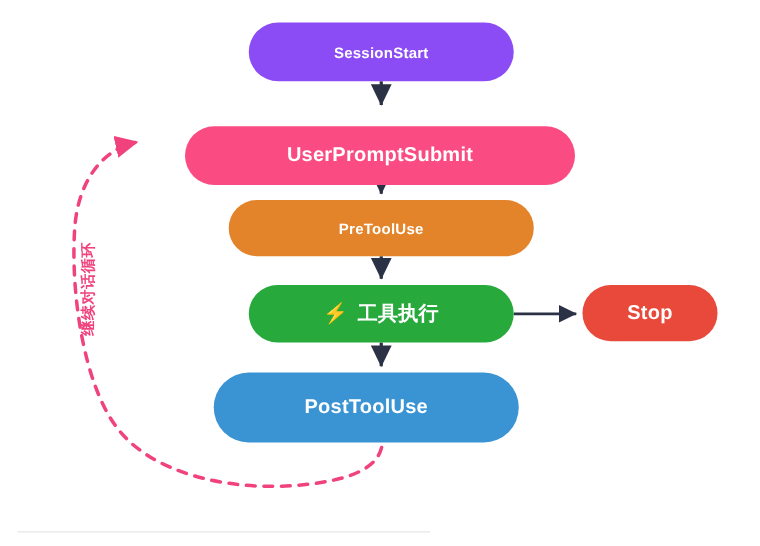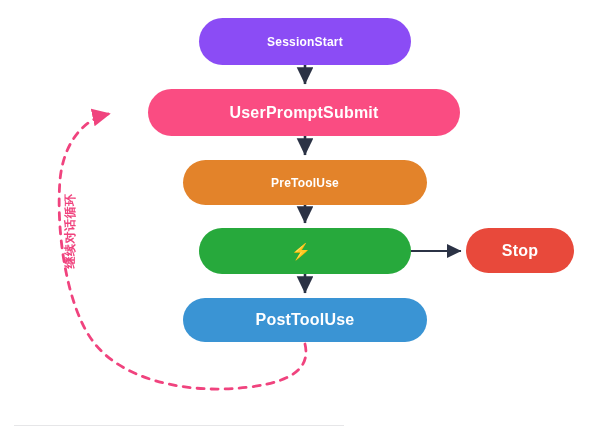--- a/index.html
+++ b/index.html
@@ -70,21 +70,21 @@
   }
   #node-pre-tool-use {
     left: 183px; top: 160px; width: 244px; height: 45px;
     font-size: 12px;
   }
   #node-tool-exec {
     left: 199px; top: 228px; width: 212px; height: 46px;
     font-size: 16px;
   }
   #node-post-tool-use {
-    left: 183px; top: 298px; width: 244px; height: 44px;
+    left: 171px; top: 298px; width: 244px; height: 56px;
     font-size: 16px;
   }
   #node-stop {
     left: 466px; top: 228px; width: 108px; height: 45px;
     font-size: 16px;
   }
 
   
   #loop-label {
     position: absolute;
@@ -136,30 +136,31 @@
 
     <line x1="411" y1="251" x2="461" y2="251" stroke="#2b3245" stroke-width="2.2" marker-end="url(#arrow-dark)"></line>
 
     <path d="M 305,344 C 310,366 296,381 250,387 C 188,395 120,380 92,340 C 66,304 56,230 60,180 C 63,146 81,120 108,114" fill="none" stroke="#f0437e" stroke-width="2.8" stroke-dasharray="7,7" stroke-linecap="round" marker-end="url(#arrow-pink)"></path>
   </svg>
 
   <div class="node" id="node-session-start" style="background:#8b4cf5;">
     <span class="node-label">SessionStart</span>
   </div>
 
-  <div class="node" id="node-user-prompt-submit" style="background:#fa4c82;">
+  <div class="node" id="node-user-prompt-submit" style="background:#fa4c82;margin-top:12px;">
     <span class="node-label">UserPromptSubmit</span>
   </div>
 
   <div class="node" id="node-pre-tool-use" style="background:#e3832a;">
     <span class="node-label">PreToolUse</span>
   </div>
 
   <div class="node" id="node-tool-exec" style="background:#27a93c;">
     <span class="bolt-icon">⚡</span>
+    <span class="node-label">工具执行</span>
   </div>
 
   <div class="node" id="node-post-tool-use" style="background:#3a94d4;">
     <span class="node-label">PostToolUse</span>
   </div>
 
   <div class="node" id="node-stop" style="background:#e8493b;">
     <span class="node-label">Stop</span>
   </div>
 

